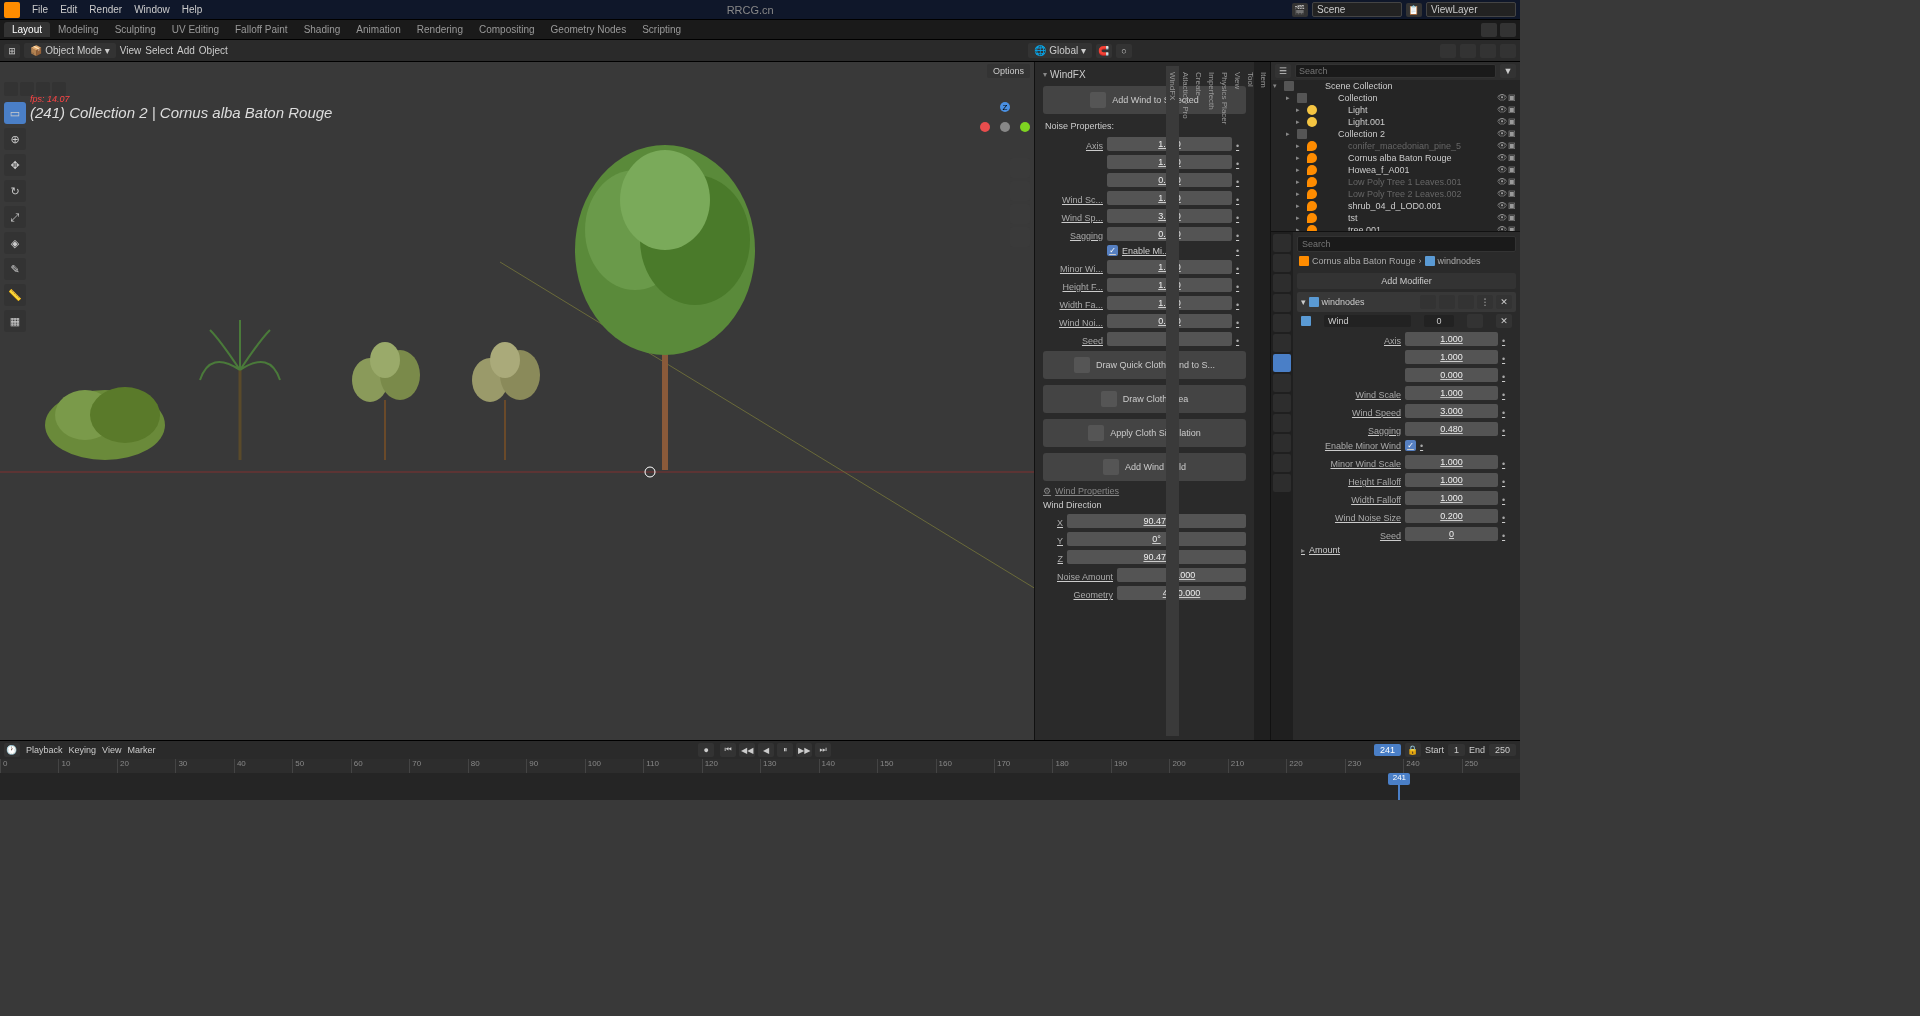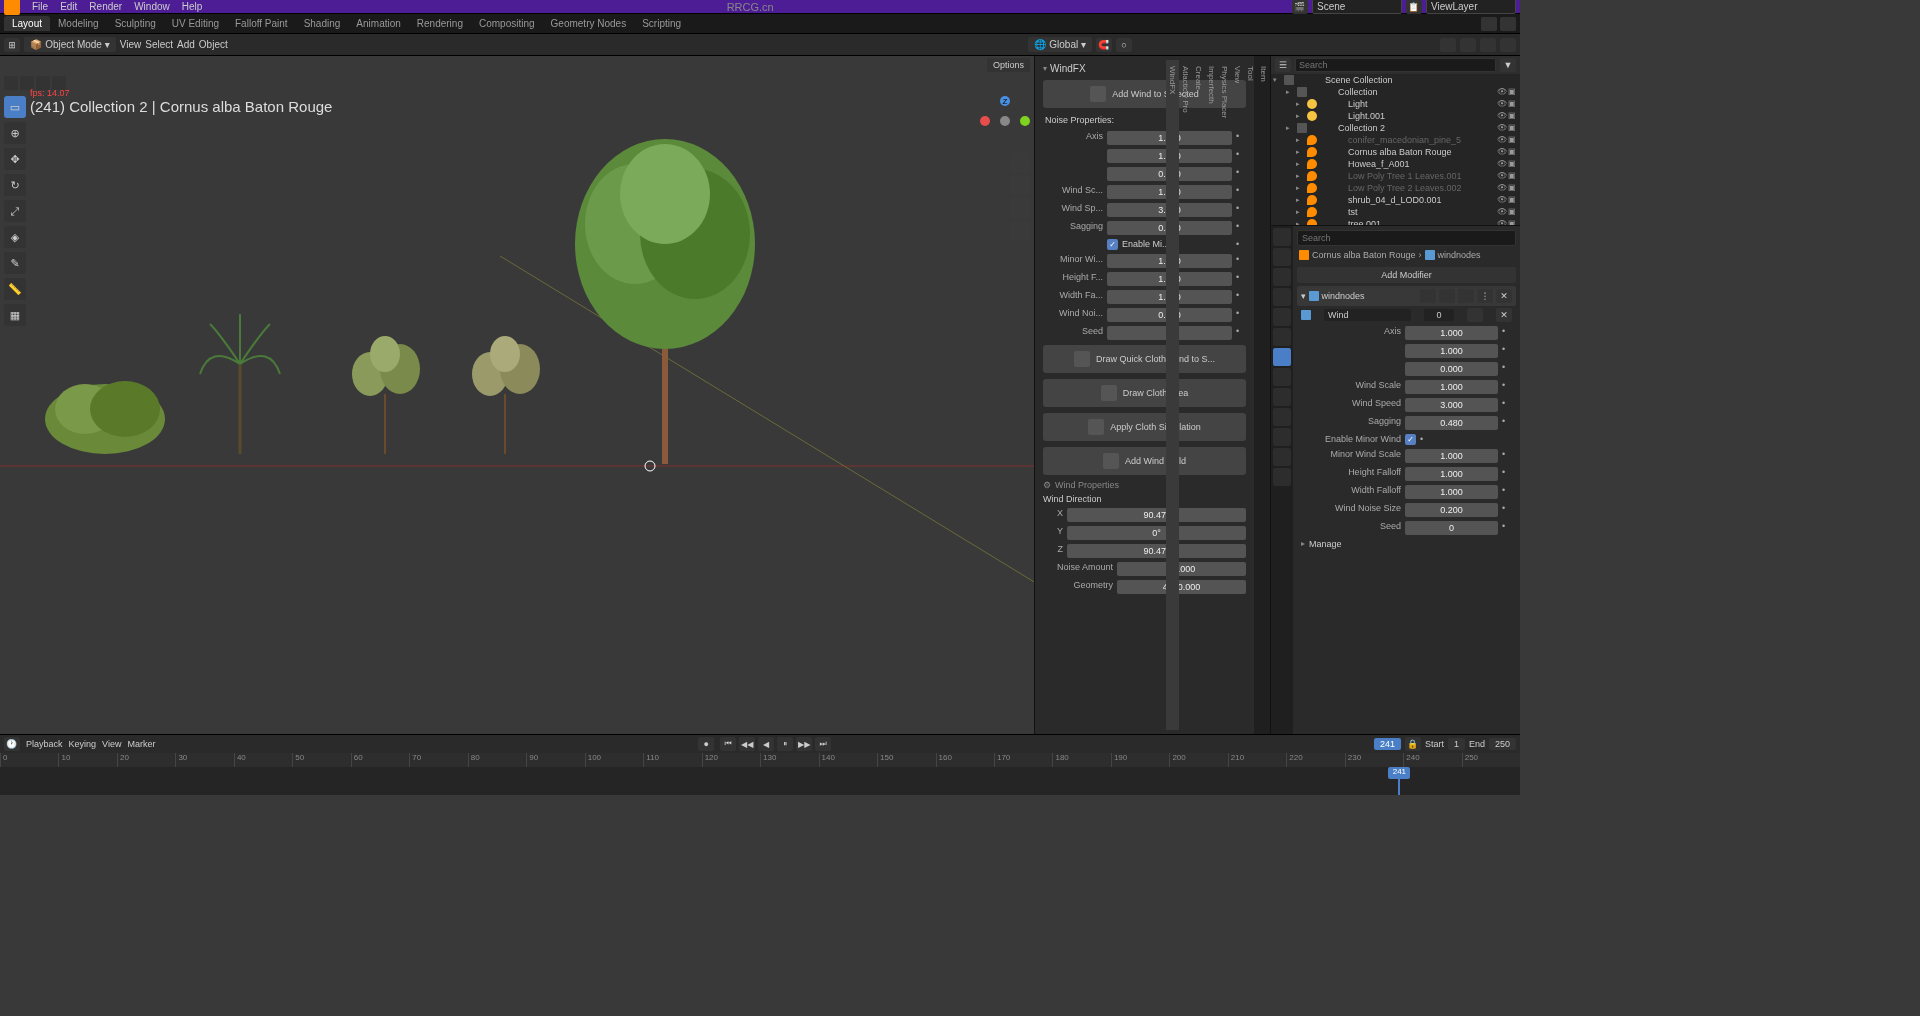--- a/index.html
+++ b/index.html
@@ -1,19 +1,19 @@
 <!DOCTYPE html>
 <html><head>
 <meta charset="utf-8">
 <style>
 * { margin:0; padding:0; box-sizing:border-box; font-family:Arial,sans-serif; }
 body { background:#393939; color:#ccc; font-size:11px; overflow:hidden; width:1520px; height:800px; position:relative; }
 
 
-.topbar { height:14px; background:#4c1d95; display:flex; align-items:center; padding:0 4px; font-size:10px; border-bottom:1px solid #000; }
+.topbar { height:20px; background:#0f172a; display:flex; align-items:center; padding:0 4px; font-size:10px; border-bottom:1px solid #000; }
 .topbar .logo { width:16px; height:16px; background:#ff8c00; border-radius:2px; margin-right:6px; }
 .topbar .menu-item { padding:0 6px; cursor:pointer; }
 .topbar .center { flex:1; text-align:center; color:#888; font-size:11px; }
 .topbar .right { display:flex; align-items:center; gap:4px; }
 .topbar input { background:#222; border:1px solid #444; color:#ccc; font-size:10px; padding:1px 4px; width:90px; border-radius:2px; }
 
 
 .tabbar { height:20px; background:#1a1a1a; display:flex; align-items:center; padding:0 4px; font-size:10px; border-bottom:1px solid #000; }
 .tabbar .tab { padding:2px 8px; cursor:pointer; color:#999; }
 .tabbar .tab.active { background:#333; color:#fff; border-radius:3px 3px 0 0; }
@@ -25,21 +25,21 @@
 .dropdown { background:#333; padding:2px 6px; border-radius:2px; cursor:pointer; }
 .headerbar .center-gap { flex:1; }
 
 
 .main { display:flex; height:calc(100% - 62px - 60px); }
 .viewport { flex:1.6; position:relative; background:#393939; overflow:hidden; }
 .side-panel { width:220px; background:#2a2a2a; border-left:1px solid #111; display:flex; flex-direction:column; overflow-y:auto; padding:4px; }
 .right-col { width:250px; background:#2a2a2a; border-left:1px solid #111; display:flex; flex-direction:column; }
 
 
-.vp-topinfo { position:absolute; top:4px; left:30px; font-size:9px; }
+.vp-topinfo { position:absolute; top:4px; left:30px; font-size:9px;font-style:italic; }
 .fps { color:#ff4444; font-size:9px; }
 .objinfo { color:#ddd; font-size:15px; }
 .vp-toolbar-left { position:absolute; top:4px; left:4px; display:flex; flex-direction:column; gap:4px; }
 .tool-btn { width:22px; height:22px; background:#333; border-radius:3px; cursor:pointer; display:flex; align-items:center; justify-content:center; }
 .tool-btn.active { background:#4a7fc7; }
 .vp-nav { position:absolute; top:40px; right:4px; width:50px; }
 .gizmo { width:50px; height:50px; position:relative; }
 .gizmo .center-dot { width:10px; height:10px; background:#888; border-radius:50%; position:absolute; top:20px; left:20px; }
 .gizmo .axis { position:absolute; width:10px; height:10px; border-radius:50%; font-size:8px; display:flex; align-items:center; justify-content:center; color:#000; }
 .gizmo .x { background:#e84d4d; top:20px; left:0; }
@@ -50,21 +50,21 @@
 .vtab { padding:6px 2px; cursor:pointer; }
 .vp-options { position:absolute; top:2px; right:4px; background:#333; padding:2px 6px; border-radius:2px; font-size:9px; cursor:pointer; }
 .vp-mode-btns { position:absolute; top:20px; left:4px; display:flex; gap:2px; }
 .mini-btn { width:14px; height:14px; background:#333; border-radius:2px; }
 
 
 .plant { position:absolute; bottom:280px; }
 .plant svg { display:block; }
 .panel-header { font-size:10px; padding:3px 4px; cursor:pointer; display:flex; align-items:center; gap:3px; }
 .panel-header::before { content:"▾"; font-size:8px; color:#888; }
-.panel-row { display:flex; align-items:flex-start; padding:2px 4px; gap:4px; font-size:9px; }
+.panel-row { display:flex; align-items:flex-end; padding:2px 4px; gap:4px; font-size:9px;text-decoration:underline; }
 .label-sm { flex:0 0 60px; text-align:right; color:#aaa; }
 .val-field { flex:1; background:#545454; border-radius:2px; padding:2px 4px; text-align:center; color:#eee; cursor:text; }
 .dot-menu { width:10px; color:#aaa; cursor:pointer; }
 .big-btn { background:#444; border-radius:3px; padding:6px; text-align:center; margin:3px 4px; cursor:pointer; font-size:9px; display:flex; align-items:center; justify-content:center; gap:6px; }
 .big-btn .icn { width:16px; height:16px; background:#555; border-radius:2px; }
 .check { width:11px; height:11px; background:#5680c2; border-radius:2px; display:inline-flex; align-items:center; justify-content:center; }
 .check::after { content:"✓"; font-size:8px; color:#fff; }
 
 
 .outliner { flex:0 0 170px; background:#252525; overflow-y:auto; font-size:9px; border-bottom:1px solid #111; }
@@ -618,21 +618,21 @@
               <span class="dot-menu">•</span>
             </div>
             <div class="panel-row">
               <span class="label-sm" style="flex-basis:100px">Seed</span>
               <span class="val-field">0</span>
               <span class="dot-menu">•</span>
             </div>
           </div>
         <div class="panel-row">
             <span style="font-size:8px;color:#888">▸</span>
-            <span>Manage</span>
+            <span>Amount</span>
           </div>
       </div>
     </div>
   </div>
 </div>
 
 <div class="timeline">
   <div class="tl-header">
     <span class="icon-btn">🕐</span>
     <span class="menu-item">Playback</span>

